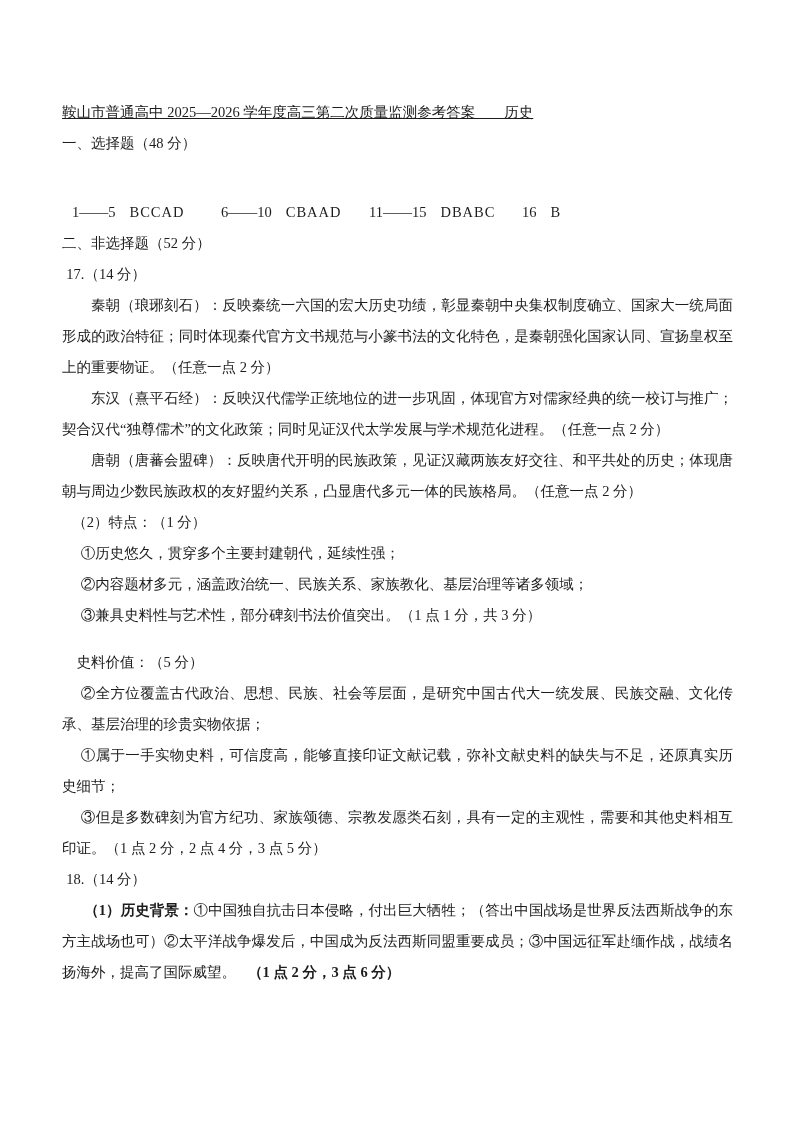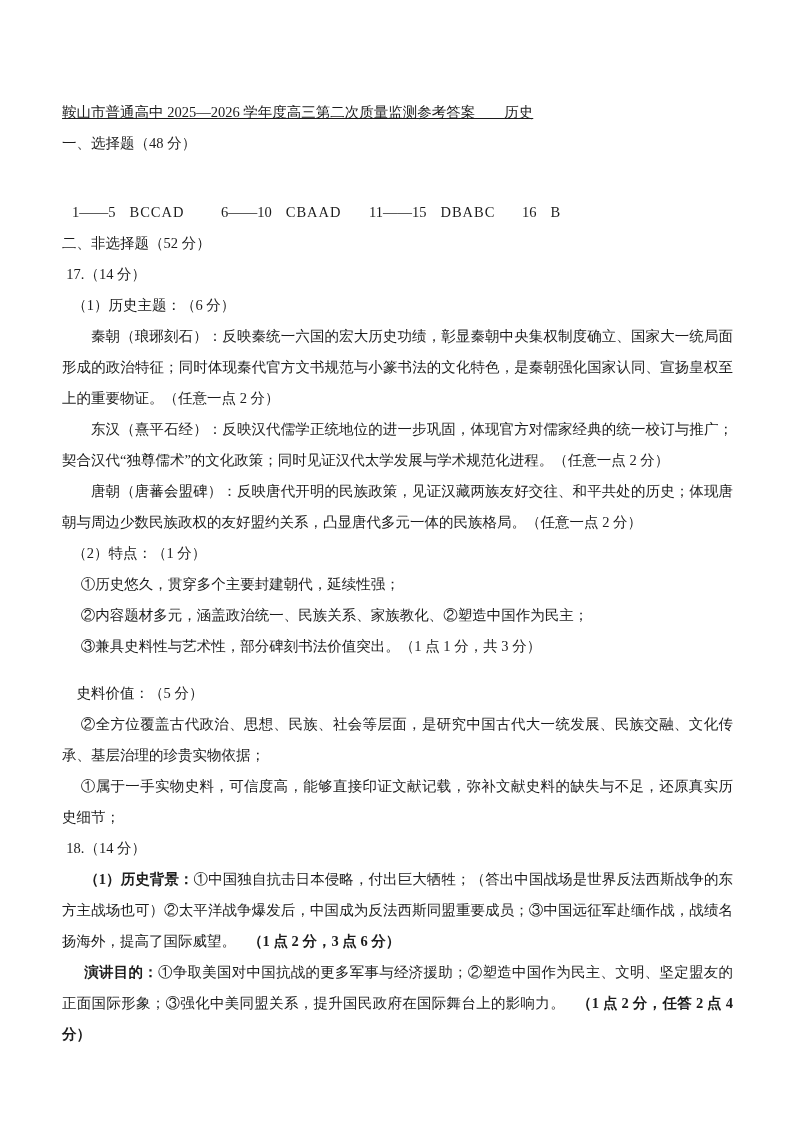--- a/index.html
+++ b/index.html
@@ -89,42 +89,41 @@
   <p class="sec-heading">一、选择题（48 分）</p>
 
   <p class="answers">
     <span class="grp g1"><span class="rng">1——5</span><span class="let">BCCAD</span></span><span class="grp g2"><span class="rng">6——10</span><span class="let">CBAAD</span></span><span class="grp g3"><span class="rng">11——15</span><span class="let">DBABC</span></span><span class="grp g4"><span class="rng">16</span><span class="let">B</span></span>
   </p>
 
   <p class="sec-heading">二、非选择题（52 分）</p>
 
   <p class="num-line">17.（14 分）</p>
 
-  <p class="sub-heading">（1）历史主题：（6 分）</p>
 
   <p class="para-indent">秦朝（琅琊刻石）：反映秦统一六国的宏大历史功绩，彰显秦朝中央集权制度确立、国家大一统局面形成的政治特征；同时体现秦代官方文书规范与小篆书法的文化特色，是秦朝强化国家认同、宣扬皇权至上的重要物证。（任意一点 2 分）</p>
 
   <p class="para-indent">东汉（熹平石经）：反映汉代儒学正统地位的进一步巩固，体现官方对儒家经典的统一校订与推广；契合汉代“独尊儒术”的文化政策；同时见证汉代太学发展与学术规范化进程。（任意一点 2 分）</p>
 
   <p class="para-indent">唐朝（唐蕃会盟碑）：反映唐代开明的民族政策，见证汉藏两族友好交往、和平共处的历史；体现唐朝与周边少数民族政权的友好盟约关系，凸显唐代多元一体的民族格局。（任意一点 2 分）</p>
 
   <p class="sub-heading">（2）特点：（1 分）</p>
 
   <p class="item">①历史悠久，贯穿多个主要封建朝代，延续性强；</p>
 
-  <p class="item">②内容题材多元，涵盖政治统一、民族关系、家族教化、②塑造中国作为民主；</p>
+  <p class="item">②内容题材多元，涵盖政治统一、民族关系、家族教化、基层治理等诸多领域；</p>
 
   <p class="item">③兼具史料性与艺术性，部分碑刻书法价值突出。（1 点 1 分，共 3 分）</p>
 
   <p class="value-heading">史料价值：（5 分）</p>
 
   <p class="item">②全方位覆盖古代政治、思想、民族、社会等层面，是研究中国古代大一统发展、民族交融、文化传承、基层治理的珍贵实物依据；</p>
 
   <p class="item">①属于一手实物史料，可信度高，能够直接印证文献记载，弥补文献史料的缺失与不足，还原真实历史细节；</p>
 
+  <p class="item">③但是多数碑刻为官方纪功、家族颂德、宗教发愿类石刻，具有一定的主观性，需要和其他史料相互印证。（1 点 2 分，2 点 4 分，3 点 5 分）</p>
 
   <p class="num-line">18.（14 分）</p>
 
   <p class="mixed"><b>（1）历史背景：</b><span>①中国独自抗击日本侵略，付出巨大牺牲；（答出中国战场是世界反法西斯战争的东方主战场也可）②太平洋战争爆发后，中国成为反法西斯同盟重要成员；③中国远征军赴缅作战，战绩名扬海外，提高了国际威望。</span><b>（1 点 2 分，3 点 6 分）</b></p>
 
-  <p class="mixed para-indent"><b>演讲目的：</b><span>①争取美国对中国抗战的更多军事与经济援助；②塑造中国作为民主、文明、坚定盟友的正面国际形象；③强化中美同盟关系，提升国民政府在国际舞台上的影响力。</span><b>（1 点 2 分，任答 2 点 4 分）</b></p>
 
 </div>
 
 </body></html>

